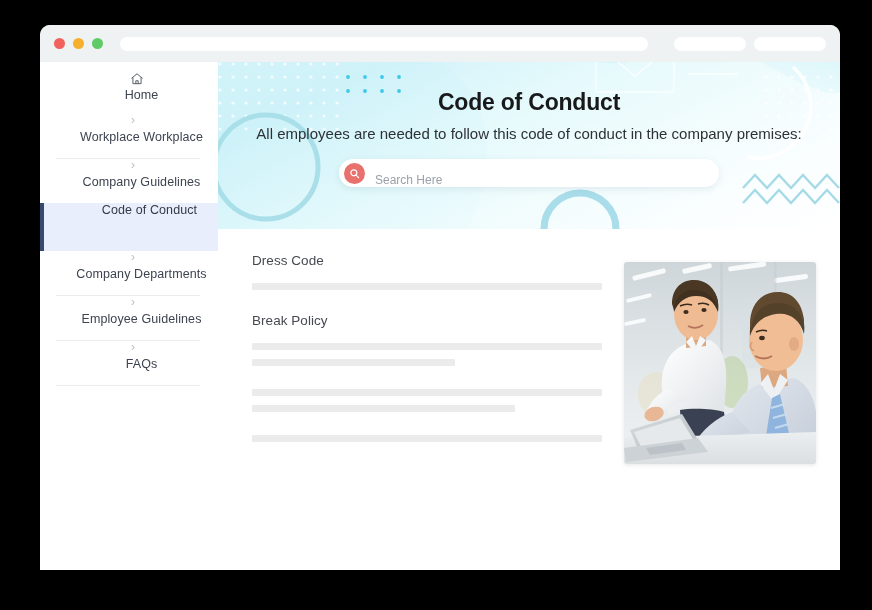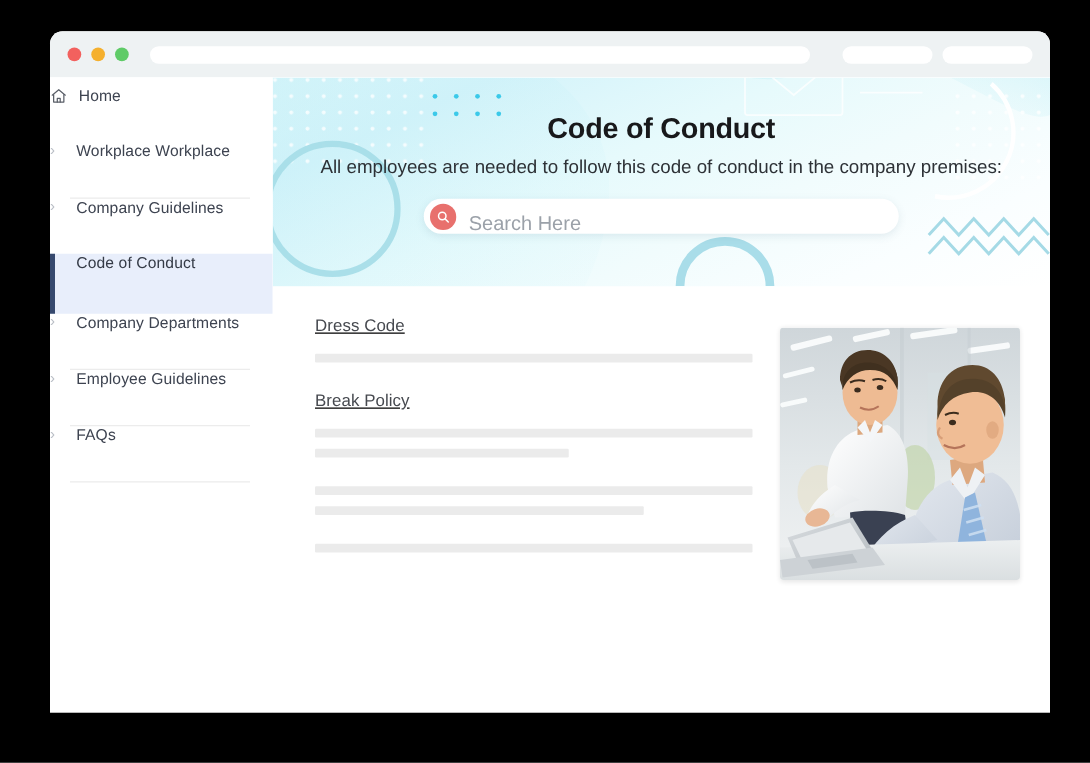--- a/index.html
+++ b/index.html
@@ -68,23 +68,25 @@
     width: 178px;
     flex: 0 0 178px;
     background: #ffffff;
     padding-top: 8px;
     position: relative;
     z-index: 3;
   }
   .nav-item {
     position: relative;
     display: flex;
-    align-items: flex-start;
+    align-items: center;
     height: 44px;
+    padding-left: 20px;
     cursor: pointer;
+    flex-direction: column;
   }
   .nav-item .chev {
     width: 16px;
     flex: 0 0 16px;
     font-size: 12px;
     color: #b9bec6;
     line-height: 1;
     font-family: "Liberation Sans", sans-serif;
   }
   .nav-item .home-ico {
@@ -184,35 +186,34 @@
     display: flex;
     align-items: center;
     justify-content: center;
     flex: 0 0 21px;
   }
   .search-input {
     border: none;
     outline: none;
     background: transparent;
     font-family: "Liberation Sans", sans-serif;
-    font-size: 16px;
+    font-size: 12px;
     color: #1d4ed8;
     padding-left: 10px;
     flex: 1 1 auto;
     height: 100%;
     margin-top: 13px;
   }
   .search-input::placeholder { color: #9ba1a9; }
 
   
   .content {
     display: flex;
     padding: 24px 22px 0 34px;
     gap: 22px;
-    text-decoration: underline;
   }
   .sections { flex: 0 0 350px; }
   .section { margin-bottom: 23px; }
   .section-title {
     font-size: 13.5px;
     color: #46494f;
     margin-bottom: 15px;
     letter-spacing: 0.05px;
   }
   .bar {

